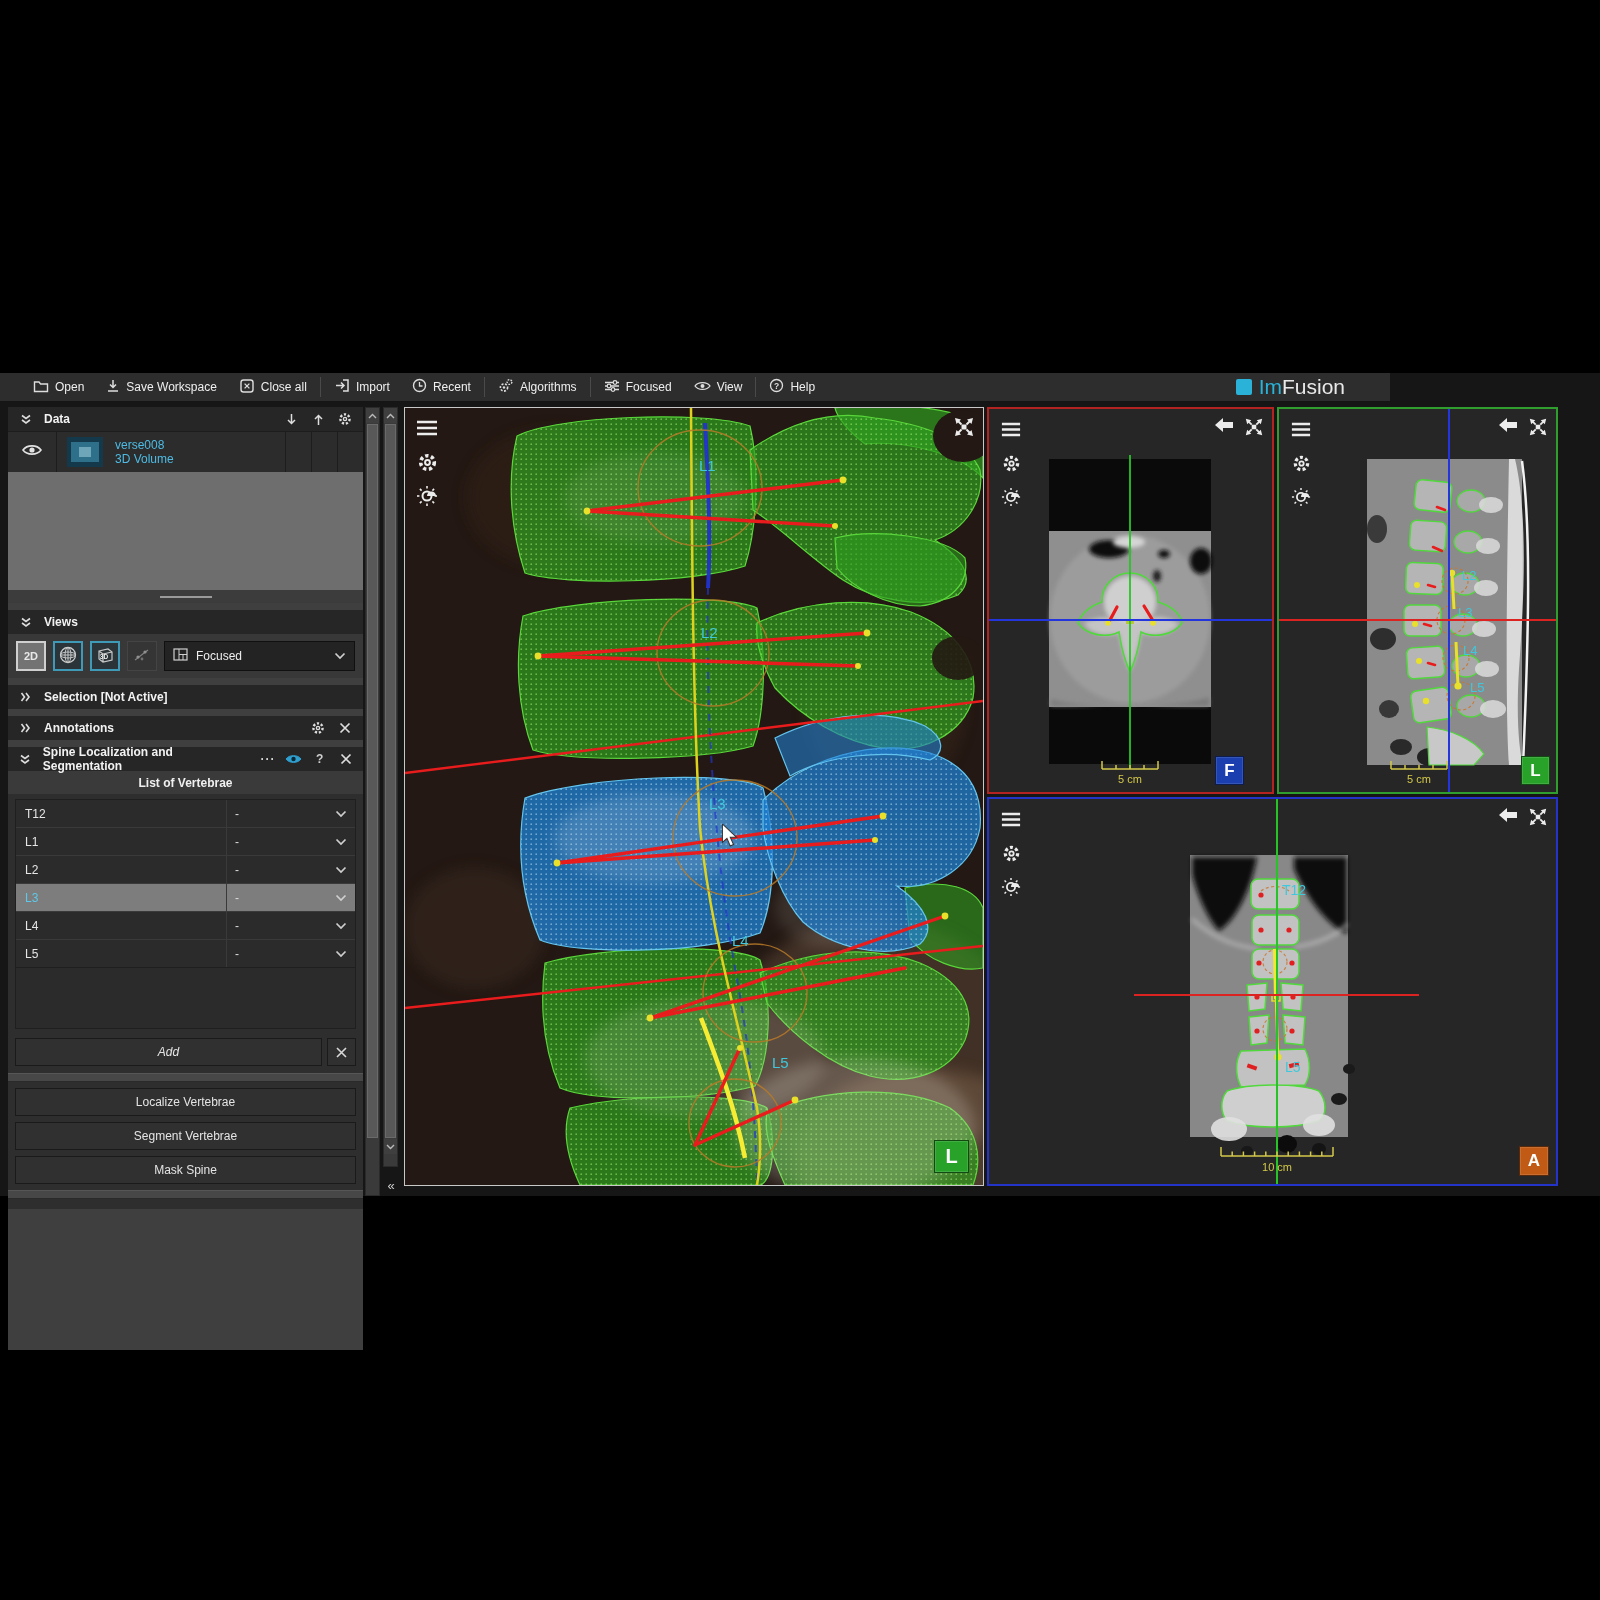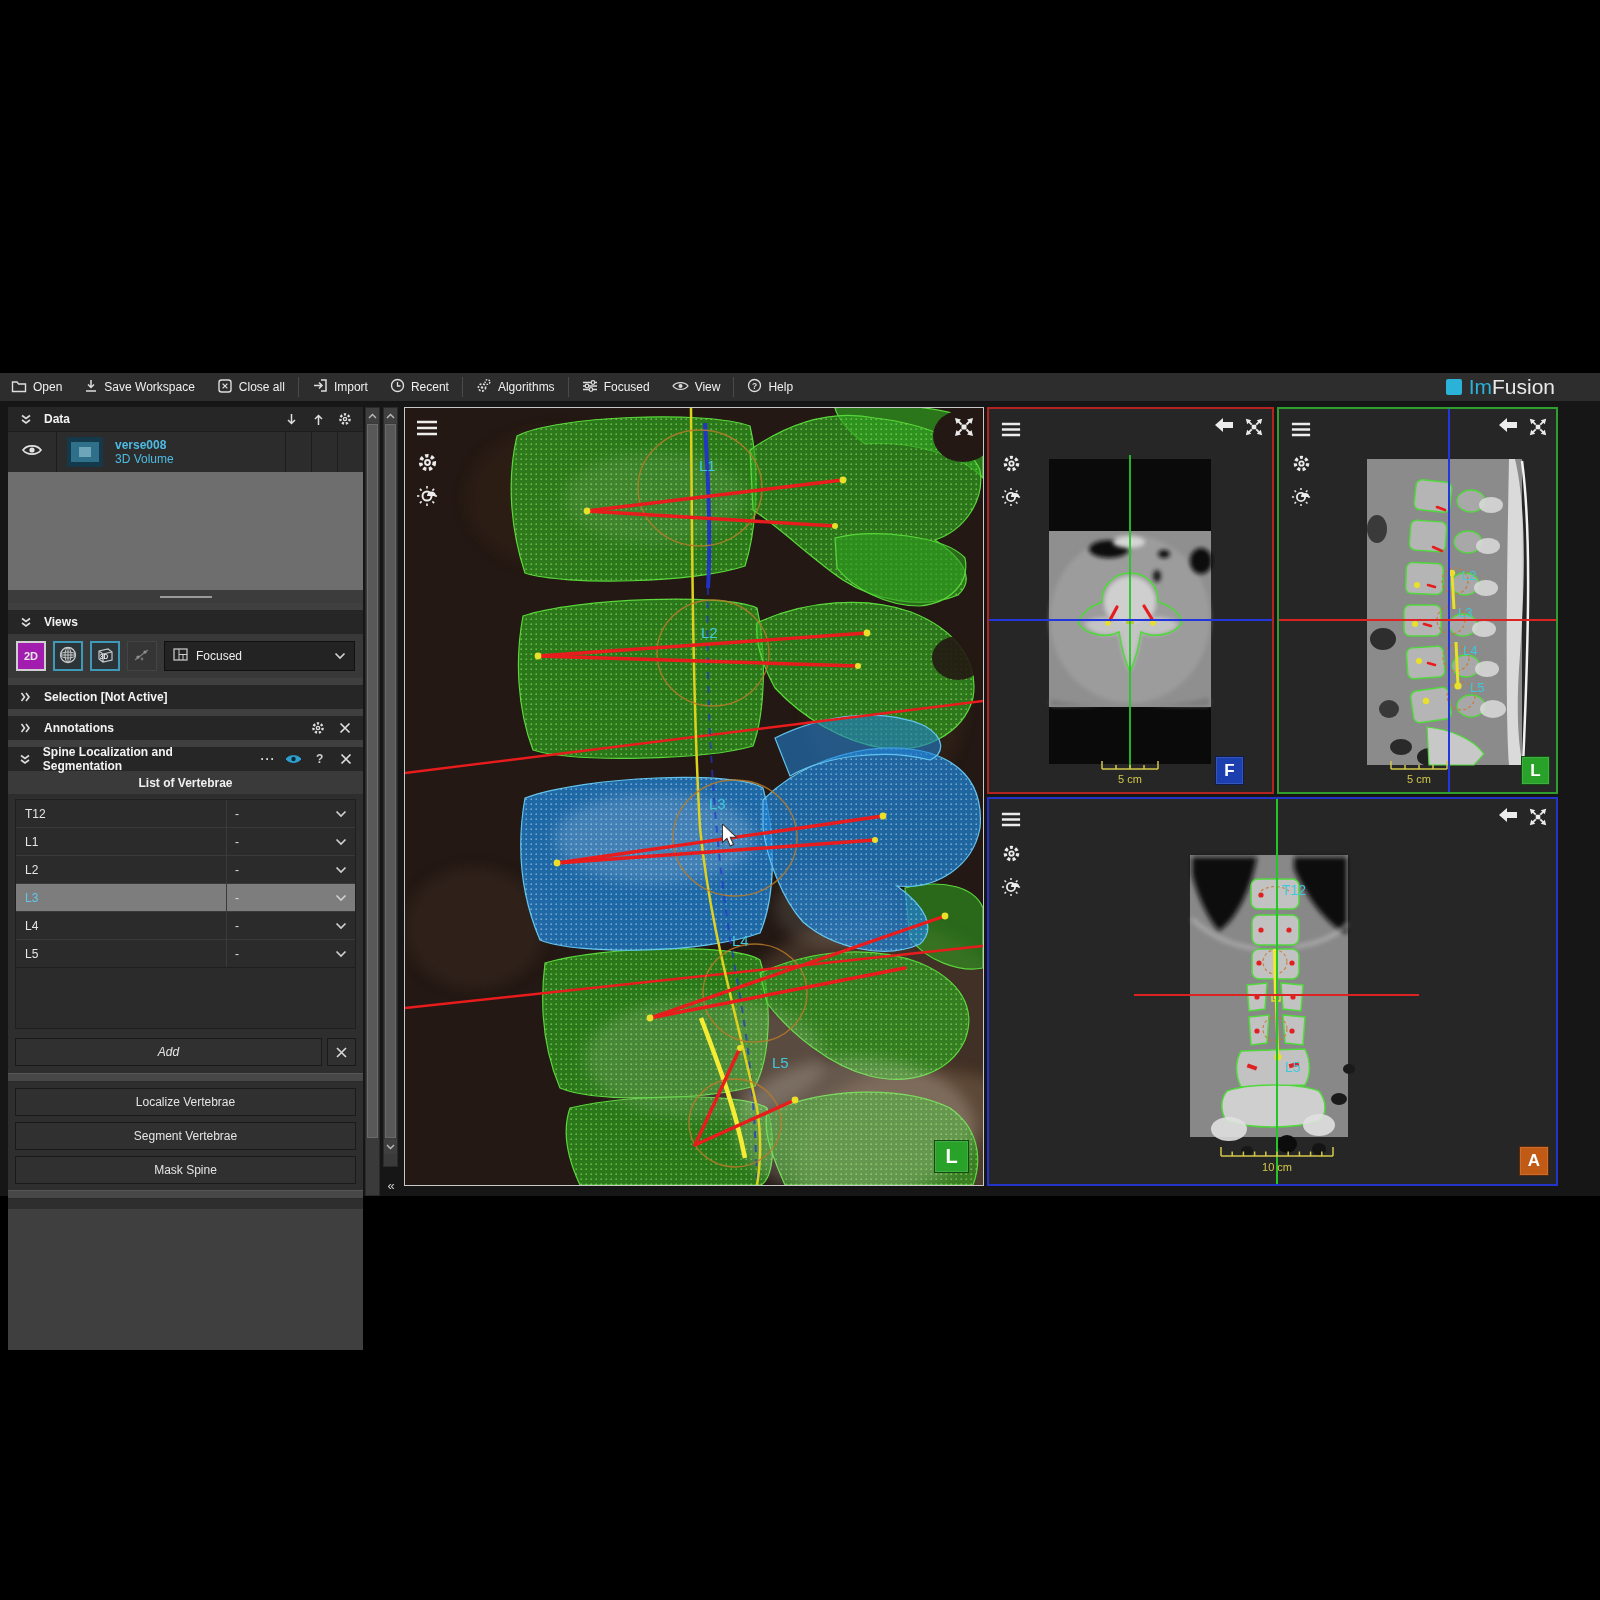--- a/index.html
+++ b/index.html
@@ -1,22 +1,22 @@
 <!DOCTYPE html>
 <html><head>
 <meta charset="utf-8">
 <style>
   html,body{margin:0;padding:0;background:#000;}
   .screen{position:relative;width:1600px;height:1600px;background:#000;overflow:hidden;
           font-family:"Liberation Sans",sans-serif;color:#e6e6e6;-webkit-font-smoothing:antialiased;}
   .app{position:absolute;left:0;top:373px;width:1600px;height:823px;background:#161616;}
 
   
-  .toolbar{position:absolute;left:0;top:0;width:1600px;height:28px;background:#2d2d2d;
-           border-bottom:1px solid #151515;display:flex;align-items:center;font-size:12px;}
+  .toolbar{position:absolute;left:0;top:0;width:1368px;height:28px;background:#2d2d2d;
+           border-bottom:1px solid #151515;display:flex;align-items:center;font-size:12px;padding-left:22px;}
   .tb-item{display:flex;align-items:center;gap:6px;padding:0 11px;height:100%;color:#efefef;cursor:default;}
   .tb-item svg{flex:0 0 auto;}
   .tb-sep{width:1px;height:20px;background:#4a4a4a;margin:0 2px;}
   .logo{margin-left:auto;margin-right:45px;display:flex;align-items:center;gap:7px;font-size:21px;}
   .logo .sq{width:16px;height:16px;background:#2ab2d8;border-radius:2px;}
   .logo .im{color:#2ab2d8;}
   .logo .fus{color:#e9e9e9;}
 
   
   .left{position:absolute;left:8px;top:34px;width:355px;height:943px;background:#3f3f3f;overflow:hidden;}
@@ -24,30 +24,30 @@
   .phead{height:24px;background:#262626;display:flex;align-items:center;gap:9px;padding:0 9px;
          font-size:12px;font-weight:bold;color:#f2f2f2;}
   .phead .sp{flex:1;}
   .picon{display:flex;align-items:center;justify-content:center;width:18px;height:18px;color:#d8d8d8;}
   .data-item{height:40px;background:#2c2c2c;display:flex;align-items:stretch;border-top:1px solid #1d1d1d;}
   .eye-cell{width:48px;display:flex;align-items:center;justify-content:center;border-right:1px solid #1d1d1d;}
   .thumb{width:36px;height:30px;margin:5px 0 5px 10px;background:#14394a;position:relative;}
   .thumb .in{position:absolute;left:4px;top:5px;right:4px;bottom:5px;background:#2e6f8a;}
   .thumb .in2{position:absolute;left:12px;top:10px;width:12px;height:10px;background:#7fb3c4;opacity:.8;}
   .data-text{display:flex;flex-direction:column;justify-content:center;margin-left:12px;flex:1;}
-  .data-name{color:#4dbbe4;font-weight:bold;font-size:12px;}
+  .data-name{color:#4dbbe4;font-weight:normal;font-size:12px;}
   .data-type{color:#4dbbe4;font-size:12px;}
   .mini-cells{display:flex;}
   .mini-cells div{width:25px;border-left:1px solid #1d1d1d;}
   .data-blank{height:118px;background:#6e6e6e;}
   .resize-strip{height:13px;background:#3c3c3c;display:flex;align-items:center;justify-content:center;}
   .resize-strip div{width:52px;height:2px;background:#9a9a9a;}
 
   .views-body{background:#383838;padding:7px 8px;display:flex;gap:7px;align-items:center;}
-  .vbtn{width:30px;height:30px;background:#a21caf;display:flex;align-items:center;justify-content:center;
+  .vbtn{width:30px;height:30px;background:#737373;display:flex;align-items:center;justify-content:center;
         border:1px solid #555;box-sizing:border-box;color:#e8e8e8;font-size:11px;font-weight:bold;}
   .vbtn.sel-w{border:2px solid #cfcfcf;}
   .vbtn.sel-b{border:2px solid #3f9ab8;background:#2b3438;}
   .vbtn.dim{color:#777;border:1px solid #444;background:#353535;}
   .vselect{flex:1;height:28px;background:#232323;border:1px solid #101010;display:flex;align-items:center;
            gap:8px;padding:0 8px;font-size:12px;color:#eee;}
   .vselect .sp{flex:1;}
 
   .spine-body{background:#2e2e2e;padding-bottom:4px;}
   .list-title{height:23px;background:#3a3a3a;display:flex;align-items:center;justify-content:center;

